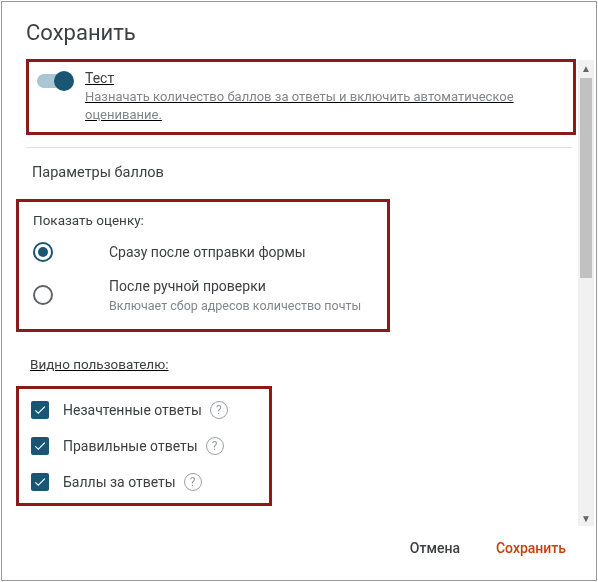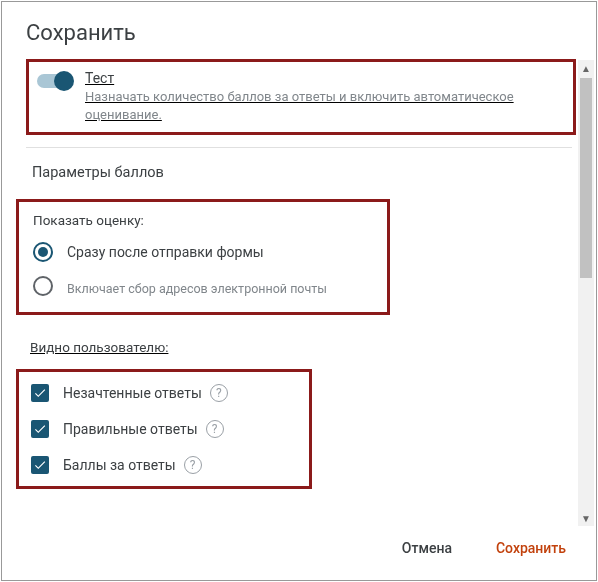--- a/index.html
+++ b/index.html
@@ -92,23 +92,24 @@
       width: 374px;
       padding: 10px 10px 16px 14px;
     }
     .subsection-label {
       font-size: 13.5px;
       color: #3c4043;
       margin-bottom: 14px;
     }
     .radio-item {
       display: flex;
-      align-items: flex-end;
+      align-items: center;
       margin-bottom: 14px;
       cursor: pointer;
+      gap: 42px;
     }
     .radio-item:last-child {
       margin-bottom: 0;
     }
     .radio-outer {
       width: 20px;
       height: 20px;
       border: 2px solid #5f6368;
       border-radius: 50%;
       margin-right: 14px;
@@ -139,21 +140,21 @@
       color: #80868b;
       margin-top: 2px;
     }
     .visible-section {
       padding: 24px 0 0 28px;
       text-decoration: underline;
     }
     .highlight-box-3 {
       border: 3px solid #8b1a1a;
       margin: 10px 0 0 14px;
-      width: 296px;
+      width: 256px;
       padding: 12px 10px 12px 12px;
     }
     .check-item {
       display: flex;
       align-items: center;
       margin-bottom: 18px;
       cursor: pointer;
     }
     .check-item:last-child {
       margin-bottom: 0;
@@ -187,21 +188,21 @@
       display: flex;
       align-items: center;
       justify-content: center;
       font-size: 12px;
       color: #9aa0a6;
     }
     .footer {
       display: flex;
       justify-content: flex-end;
       padding: 14px 18px;
-      gap: 20px;
+      gap: 12px;
     }
     .btn {
       font-size: 14px;
       padding: 10px 12px;
       background: transparent;
       border: none;
       cursor: pointer;
       font-family: inherit;
       font-weight: 500;
     }
@@ -272,21 +273,22 @@
           <div class="radio-inner"></div>
         </div>
         <div class="radio-text">
           <div class="radio-label">Сразу после отправки формы</div>
         </div>
       </div>
 
       <div class="radio-item">
         <div class="radio-outer"></div>
         <div class="radio-text">
-          <div class="radio-desc">Включает сбор адресов электронной почты</div>
+          <div class="radio-label">После ручной проверки</div>
+          <div class="radio-desc">Включает сбор адресов количество почты</div>
         </div>
       </div>
     </div>
 
     <div class="visible-section">
       <div class="subsection-label">Видно пользователю:</div>
     </div>
 
     <div class="highlight-box-3">
       <div class="check-item">

